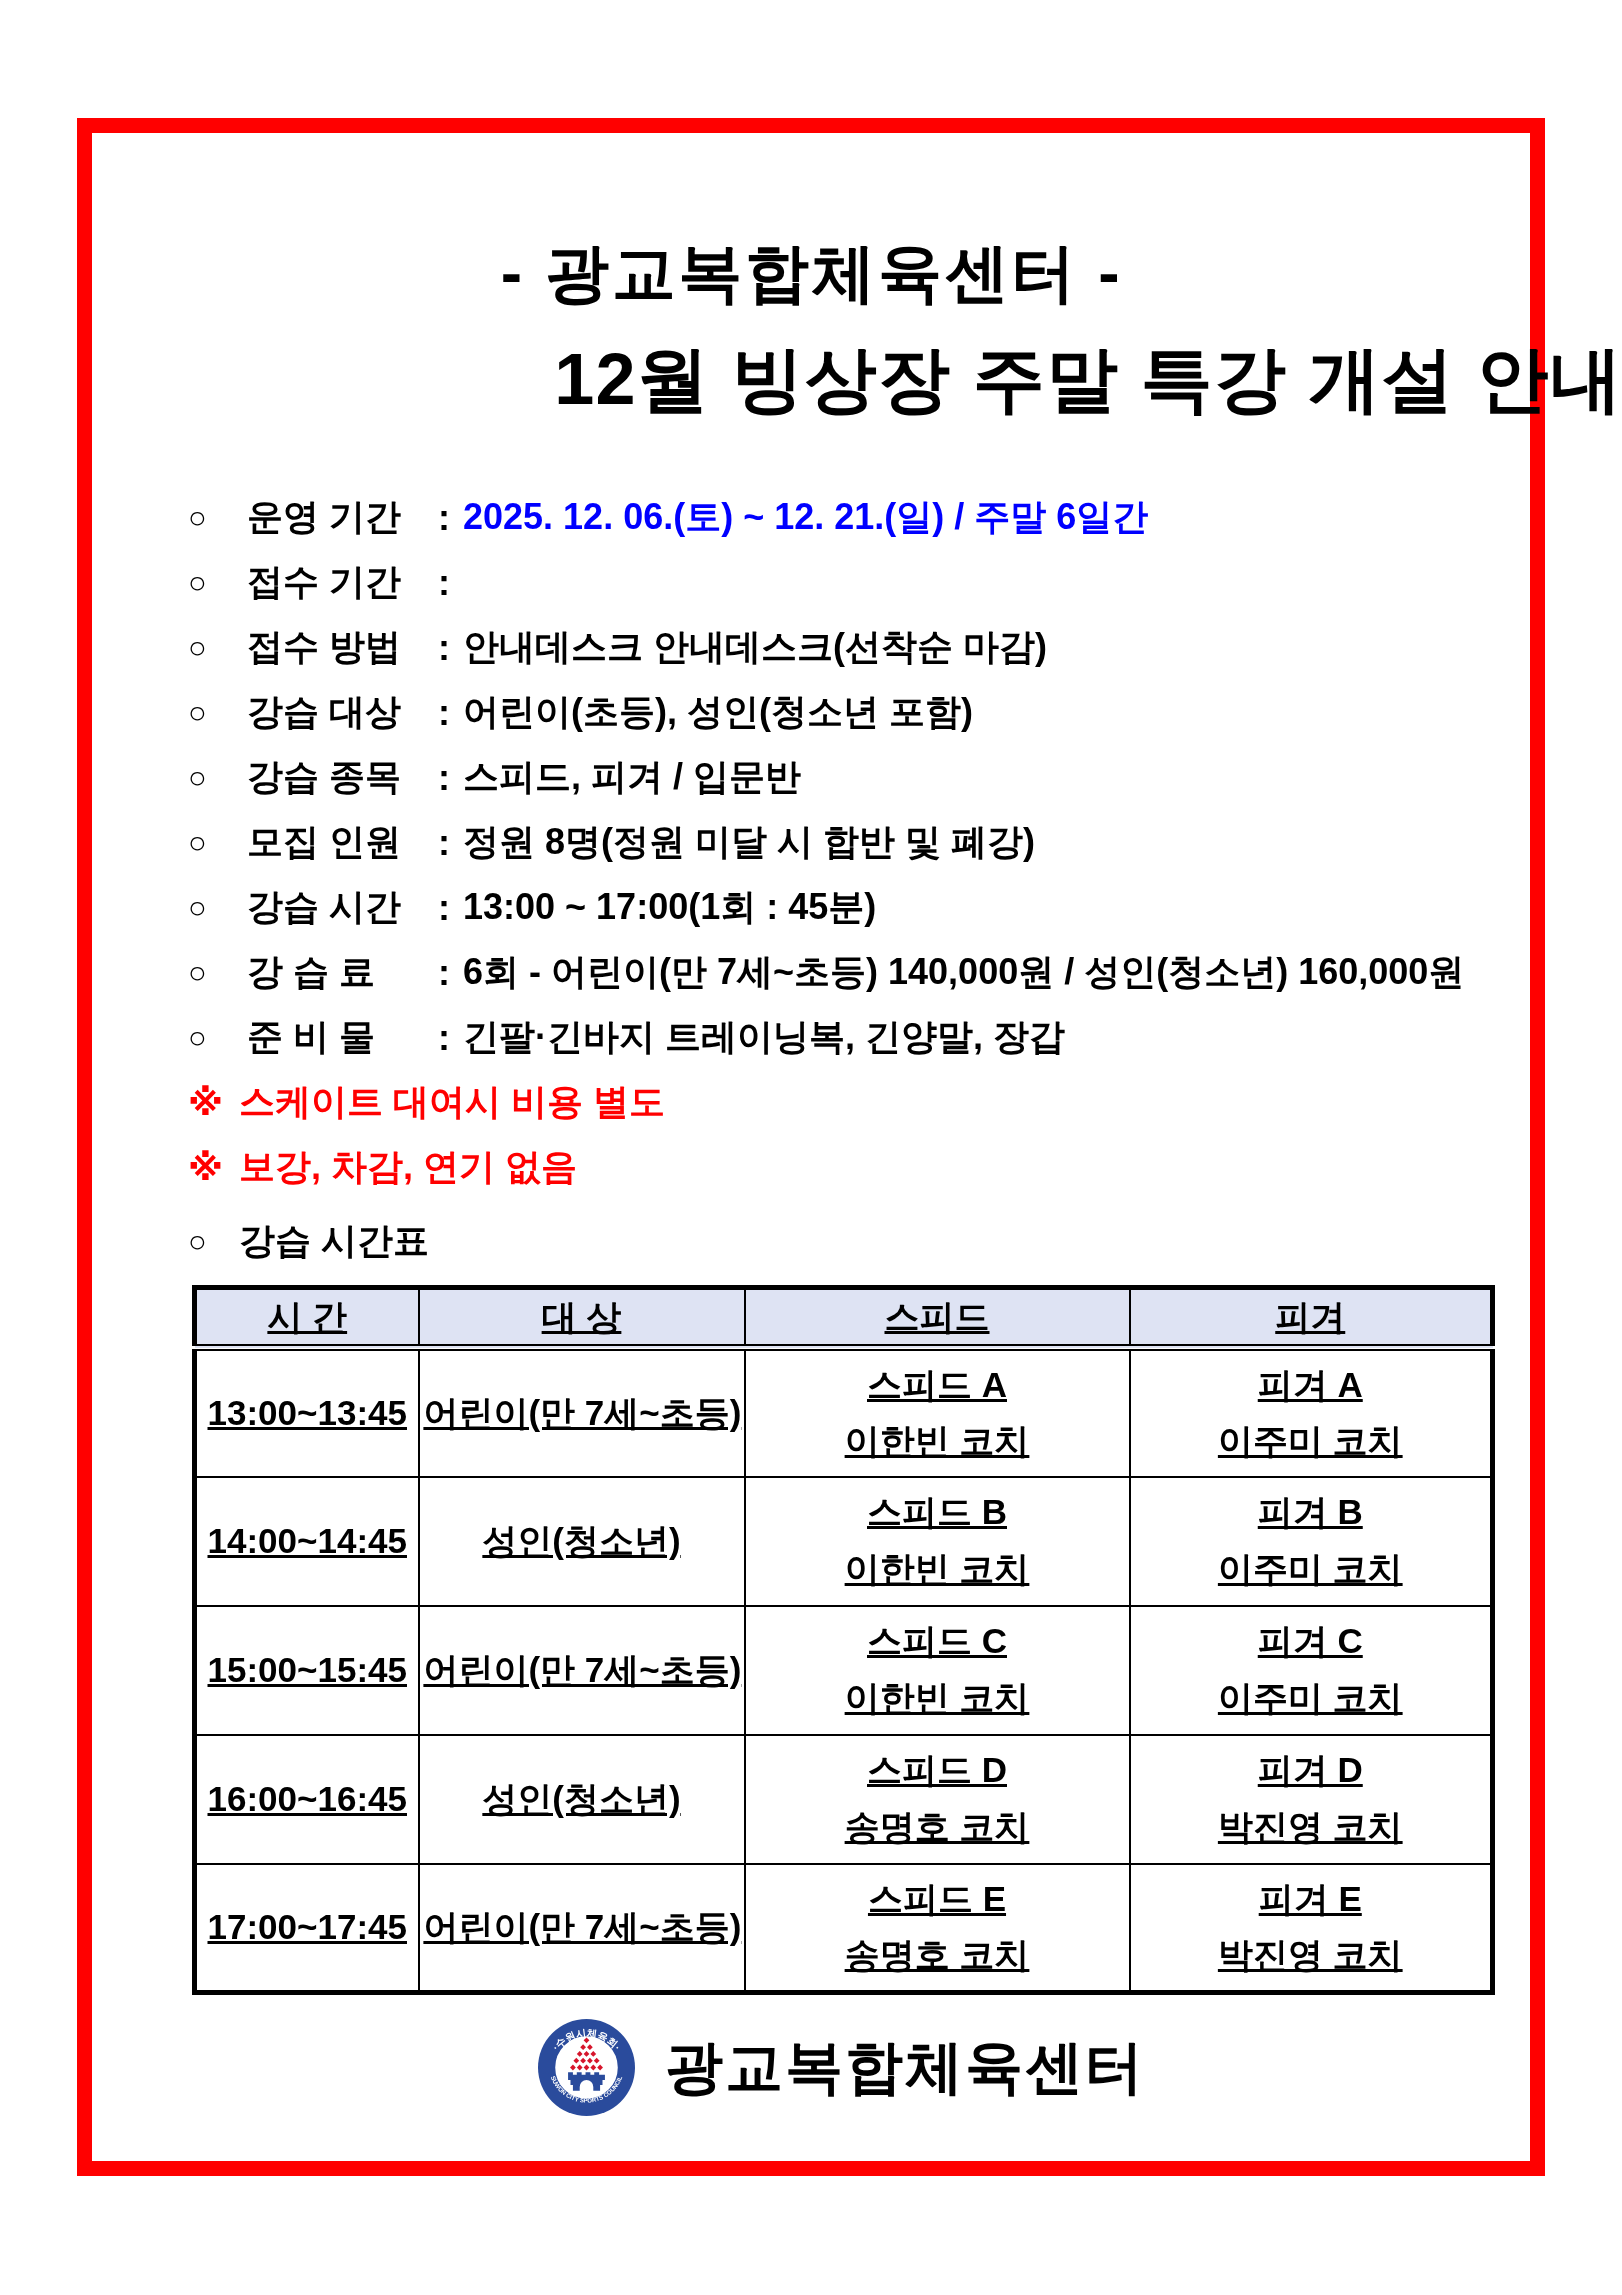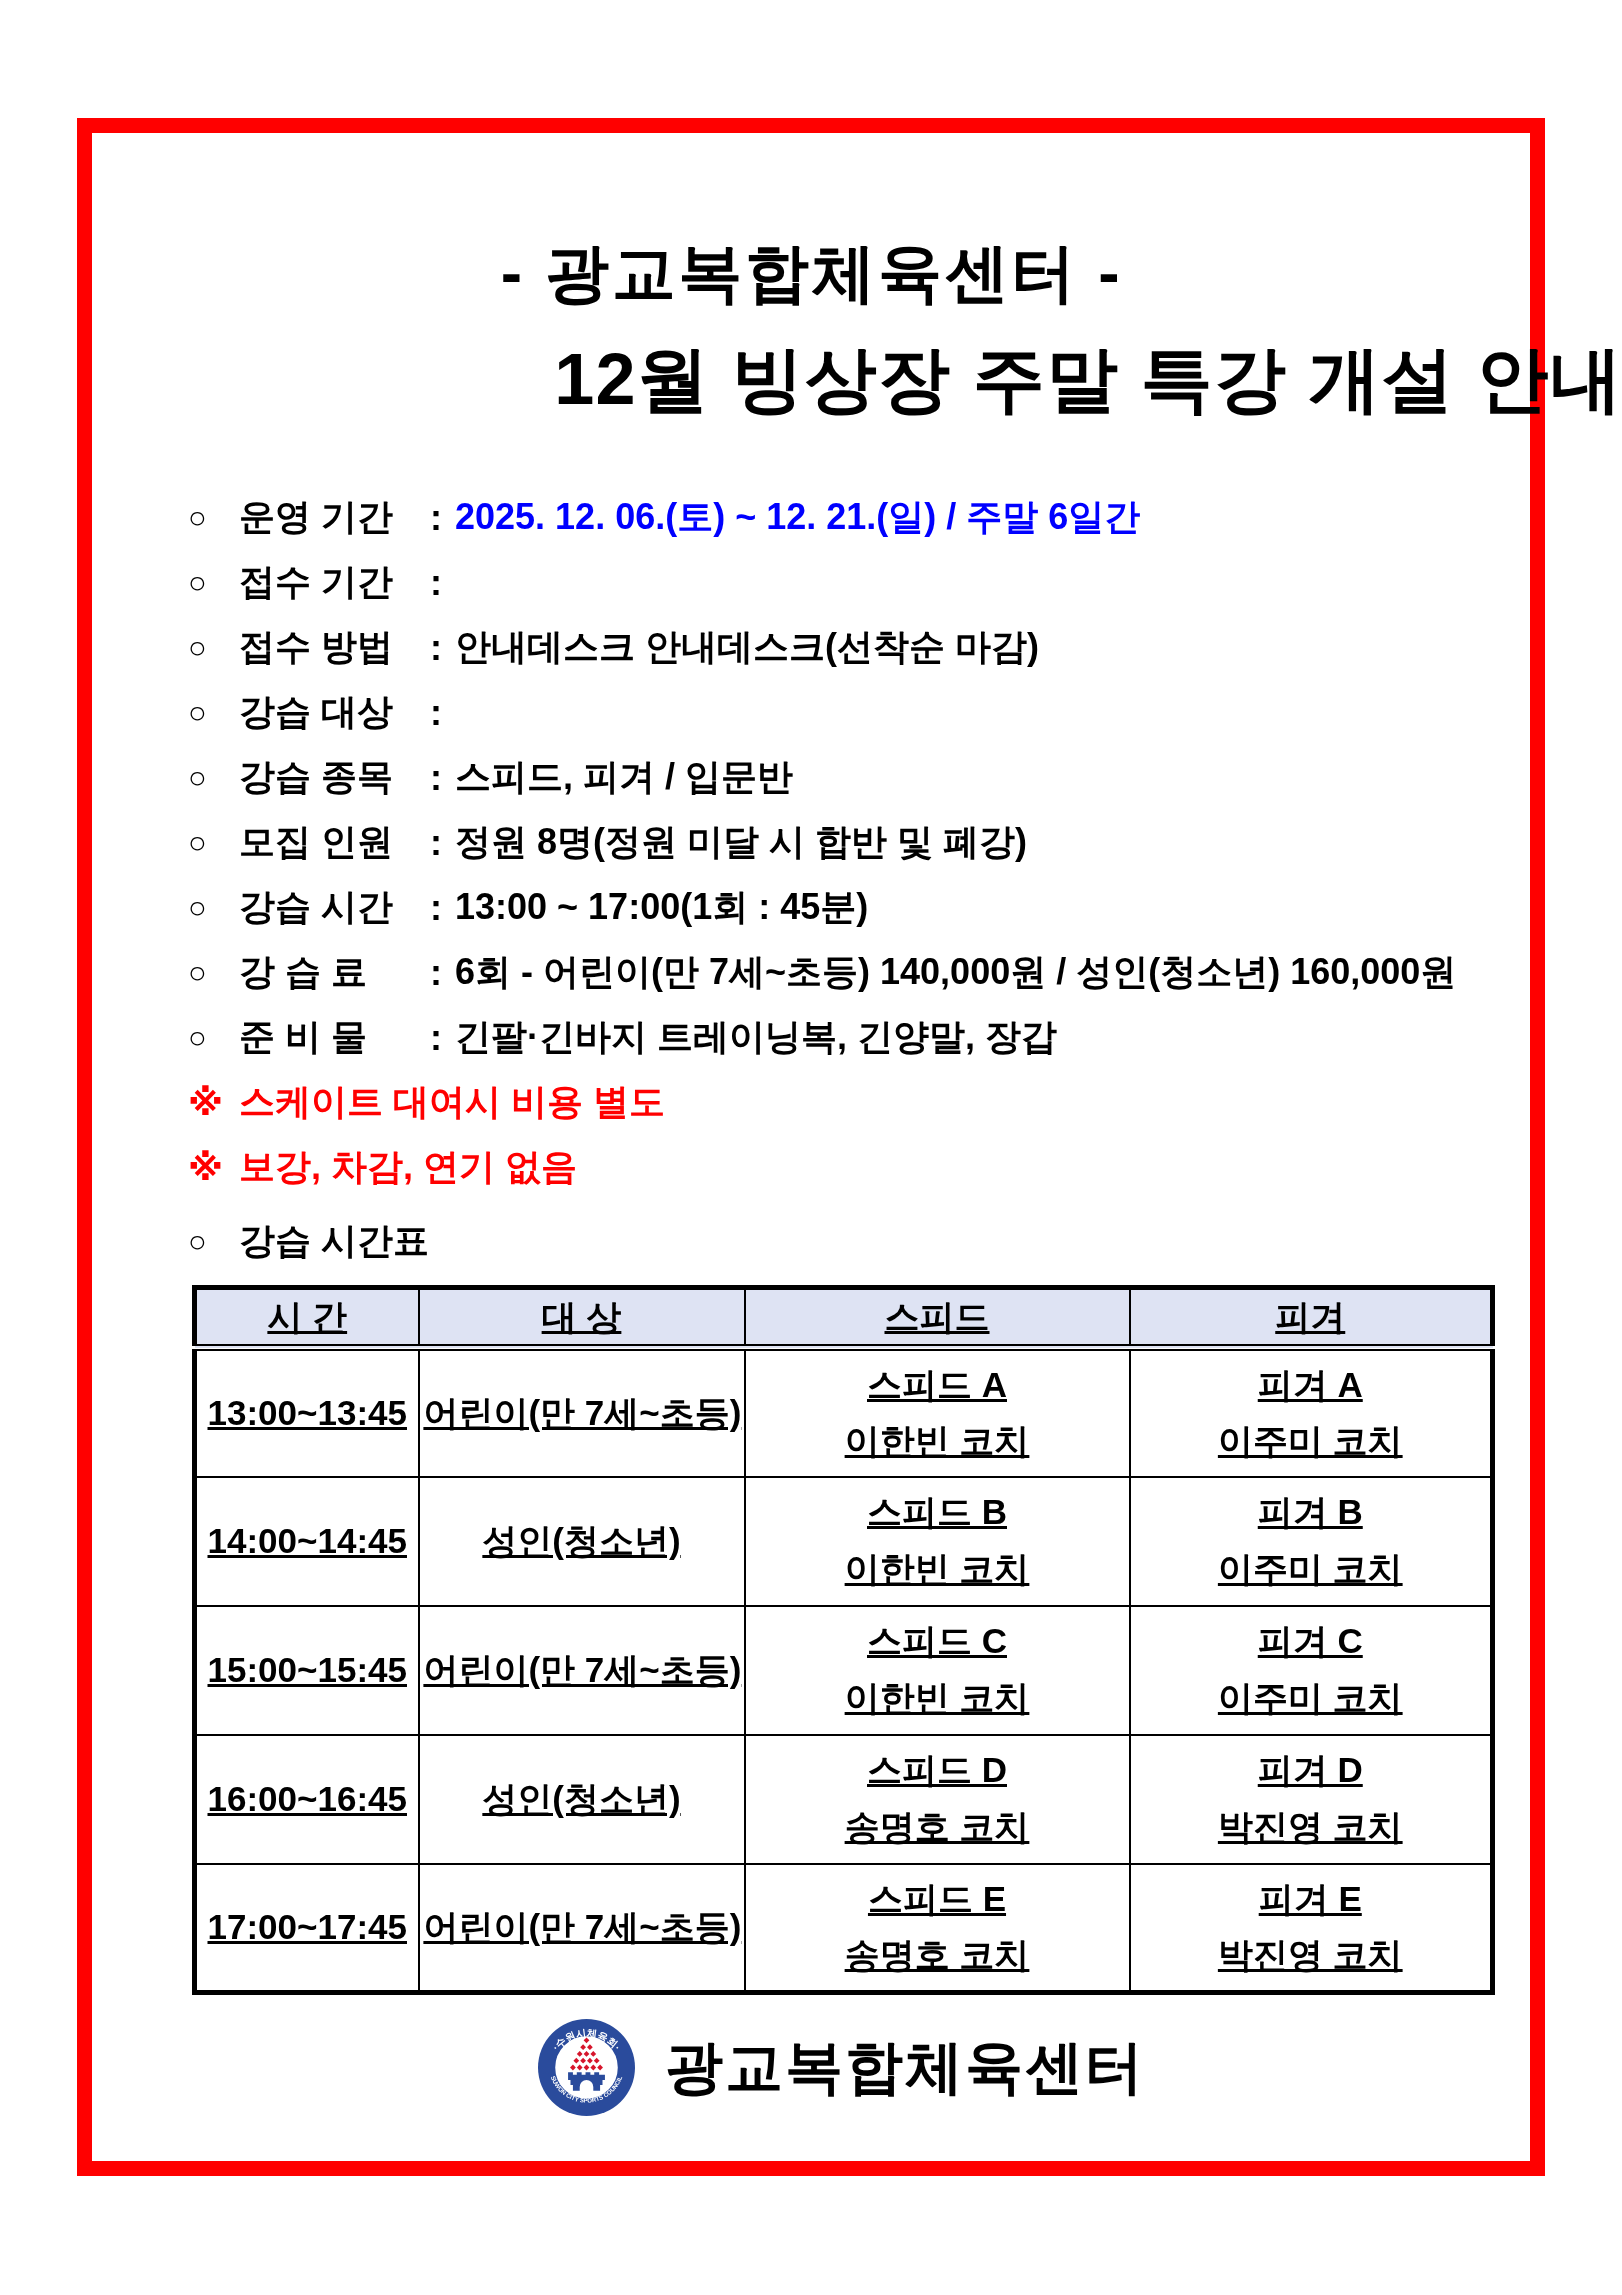--- a/index.html
+++ b/index.html
@@ -32,21 +32,21 @@
     position:absolute;left:0;top:332px;width:100%;text-align:right;
     font-size:72px;font-weight:800;letter-spacing:1.3px;white-space:nowrap;
   }
 
   .bullets{position:absolute;left:188px;top:485px;width:1349px;}
   .line{
     height:65px;display:flex;align-items:center;
     font-size:36px;font-weight:600;white-space:nowrap;
   }
   .line .marker{width:51px;font-size:31px;flex:0 0 auto;}
-  .line .label{width:178px;flex:0 0 auto;}
+  .line .label{width:178px;flex:0 0 auto;margin-left:8px;}
   .line .sep{width:38px;text-align:center;flex:0 0 auto;}
   .value.blue{color:var(--accent-blue);}
   .line.note{color:var(--note-red);font-weight:700;}
   .line.note .marker{font-size:36px;}
   .line.schedule-label-line{margin-top:9.2px;}
 
   table.schedule{
     position:absolute;left:192px;top:1285px;width:1298px;
     border-collapse:collapse;table-layout:fixed;
     border:5.2px solid #000;
@@ -98,20 +98,21 @@
       <span class="marker">○</span>
       <span class="label">접수 방법</span>
       <span class="sep">:</span>
       <span class="value">안내데스크 안내데스크(선착순 마감)</span>
     </div>
 
     <div class="line">
       <span class="marker">○</span>
       <span class="label">강습 대상</span>
       <span class="sep">:</span>
+      <span class="value">어린이(초등), 성인(청소년 포함)</span>
     </div>
 
     <div class="line">
       <span class="marker">○</span>
       <span class="label">강습 종목</span>
       <span class="sep">:</span>
       <span class="value">스피드, 피겨 / 입문반</span>
     </div>
 
     <div class="line">

